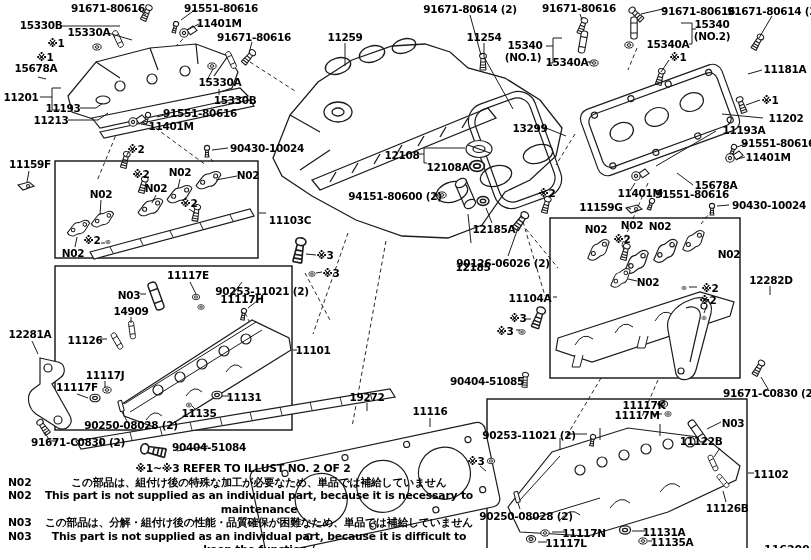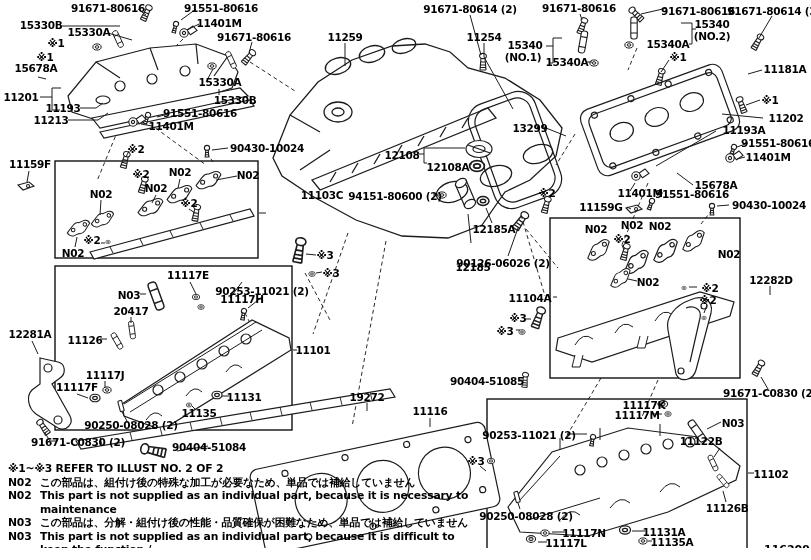--- a/index.html
+++ b/index.html
@@ -7,21 +7,21 @@
           font-family:"DejaVu Sans",sans-serif;padding-left:35px;}
   #art{position:absolute;left:0;top:0;}
   .part-label{position:absolute;transform:translateX(-50%);white-space:nowrap;
               font:bold 10.5px/1.05 "DejaVu Sans",sans-serif;letter-spacing:-0.3px;color:#000;}
   #fig-code{position:absolute;left:764px;top:543px;font:bold 11px "DejaVu Sans",sans-serif;color:#000;}
   #notes{position:absolute;left:8px;top:462px;width:470px;color:#000;
          font:bold 10.8px/13.5px "DejaVu Sans",sans-serif;letter-spacing:-0.2px;}
   .note-row{display:flex;align-items:flex-start;}
   .note-row.indent{margin-left:32px;}
   .note-prefix{width:32px;flex:0 0 32px;}
-  .note-text{flex:1;}
+  .note-text{flex:1;text-align:center;}
 </style>
 </head>
 <body>
 
 <div id="canvas">
 
   <svg id="art" width="811" height="560" viewBox="0 0 811 560">
     <defs>
       <g id="bolt" stroke="#1c1c1c" fill="#fff" stroke-width="1.1">
         <ellipse cx="0" cy="-7" rx="3.4" ry="2.6"></ellipse>
@@ -367,21 +367,21 @@
       <div class="part-label" style="left: 692px; top: 189px;">91551-80616</div>
       <div class="part-label" style="left: 601px; top: 202px;">11159G</div>
       <div class="part-label" style="left: 769px; top: 200px;">90430-10024</div>
       <div class="part-label" style="left: 530px; top: 123px;">13299</div>
       <div class="part-label" style="left: 402px; top: 150px;">12108</div>
       <div class="part-label" style="left: 448px; top: 162px;">12108A</div>
       <div class="part-label" style="left: 395px; top: 191px;">94151-80600 (2)</div>
       <div class="part-label" style="left: 494px; top: 224px;">12185A</div>
       <div class="part-label" style="left: 473px; top: 262px;">12185</div>
       <div class="part-label" style="left: 503px; top: 258px;">90126-06026 (2)</div>
-      <div class="part-label" style="left: 290px; top: 190px; margin-left: 32px;">11103C</div>
+      <div class="part-label" style="left: 290px; top: 215px;">11103C</div>
       <div class="part-label" style="left: 267px; top: 143px;">90430-10024</div>
       <div class="part-label" style="left: 30px; top: 159px;">11159F</div>
       <div class="part-label" style="left: 136px; top: 144px;">※2</div>
       <div class="part-label" style="left: 141px; top: 169px;">※2</div>
       <div class="part-label" style="left: 180px; top: 167px;">N02</div>
       <div class="part-label" style="left: 156px; top: 183px;">N02</div>
       <div class="part-label" style="left: 248px; top: 170px;">N02</div>
       <div class="part-label" style="left: 101px; top: 189px;">N02</div>
       <div class="part-label" style="left: 189px; top: 198px;">※2</div>
       <div class="part-label" style="left: 92px; top: 235px;">※2</div>
@@ -396,21 +396,21 @@
       <div class="part-label" style="left: 710px; top: 283px;">※2</div>
       <div class="part-label" style="left: 708px; top: 295px;">※2</div>
       <div class="part-label" style="left: 771px; top: 275px;">12282D</div>
       <div class="part-label" style="left: 530px; top: 293px;">11104A</div>
       <div class="part-label" style="left: 518px; top: 313px;">※3</div>
       <div class="part-label" style="left: 505px; top: 326px;">※3</div>
       <div class="part-label" style="left: 188px; top: 270px;">11117E</div>
       <div class="part-label" style="left: 242px; top: 270px; margin-top: 24px;">11117H</div>
       <div class="part-label" style="left: 262px; top: 286px;">90253-11021 (2)</div>
       <div class="part-label" style="left: 129px; top: 290px;">N03</div>
-      <div class="part-label" style="left: 131px; top: 306px;">20417</div>
+      <div class="part-label" style="left: 131px; top: 306px;">14909</div>
       <div class="part-label" style="left: 30px; top: 329px;">12281A</div>
       <div class="part-label" style="left: 85px; top: 335px;">11126</div>
       <div class="part-label" style="left: 325px; top: 250px;">※3</div>
       <div class="part-label" style="left: 331px; top: 268px;">※3</div>
       <div class="part-label" style="left: 105px; top: 370px;">11117J</div>
       <div class="part-label" style="left: 77px; top: 382px;">11117F</div>
       <div class="part-label" style="left: 244px; top: 392px;">11131</div>
       <div class="part-label" style="left: 199px; top: 408px;">11135</div>
       <div class="part-label" style="left: 313px; top: 345px;">11101</div>
       <div class="part-label" style="left: 131px; top: 420px;">90250-08028 (2)</div>

